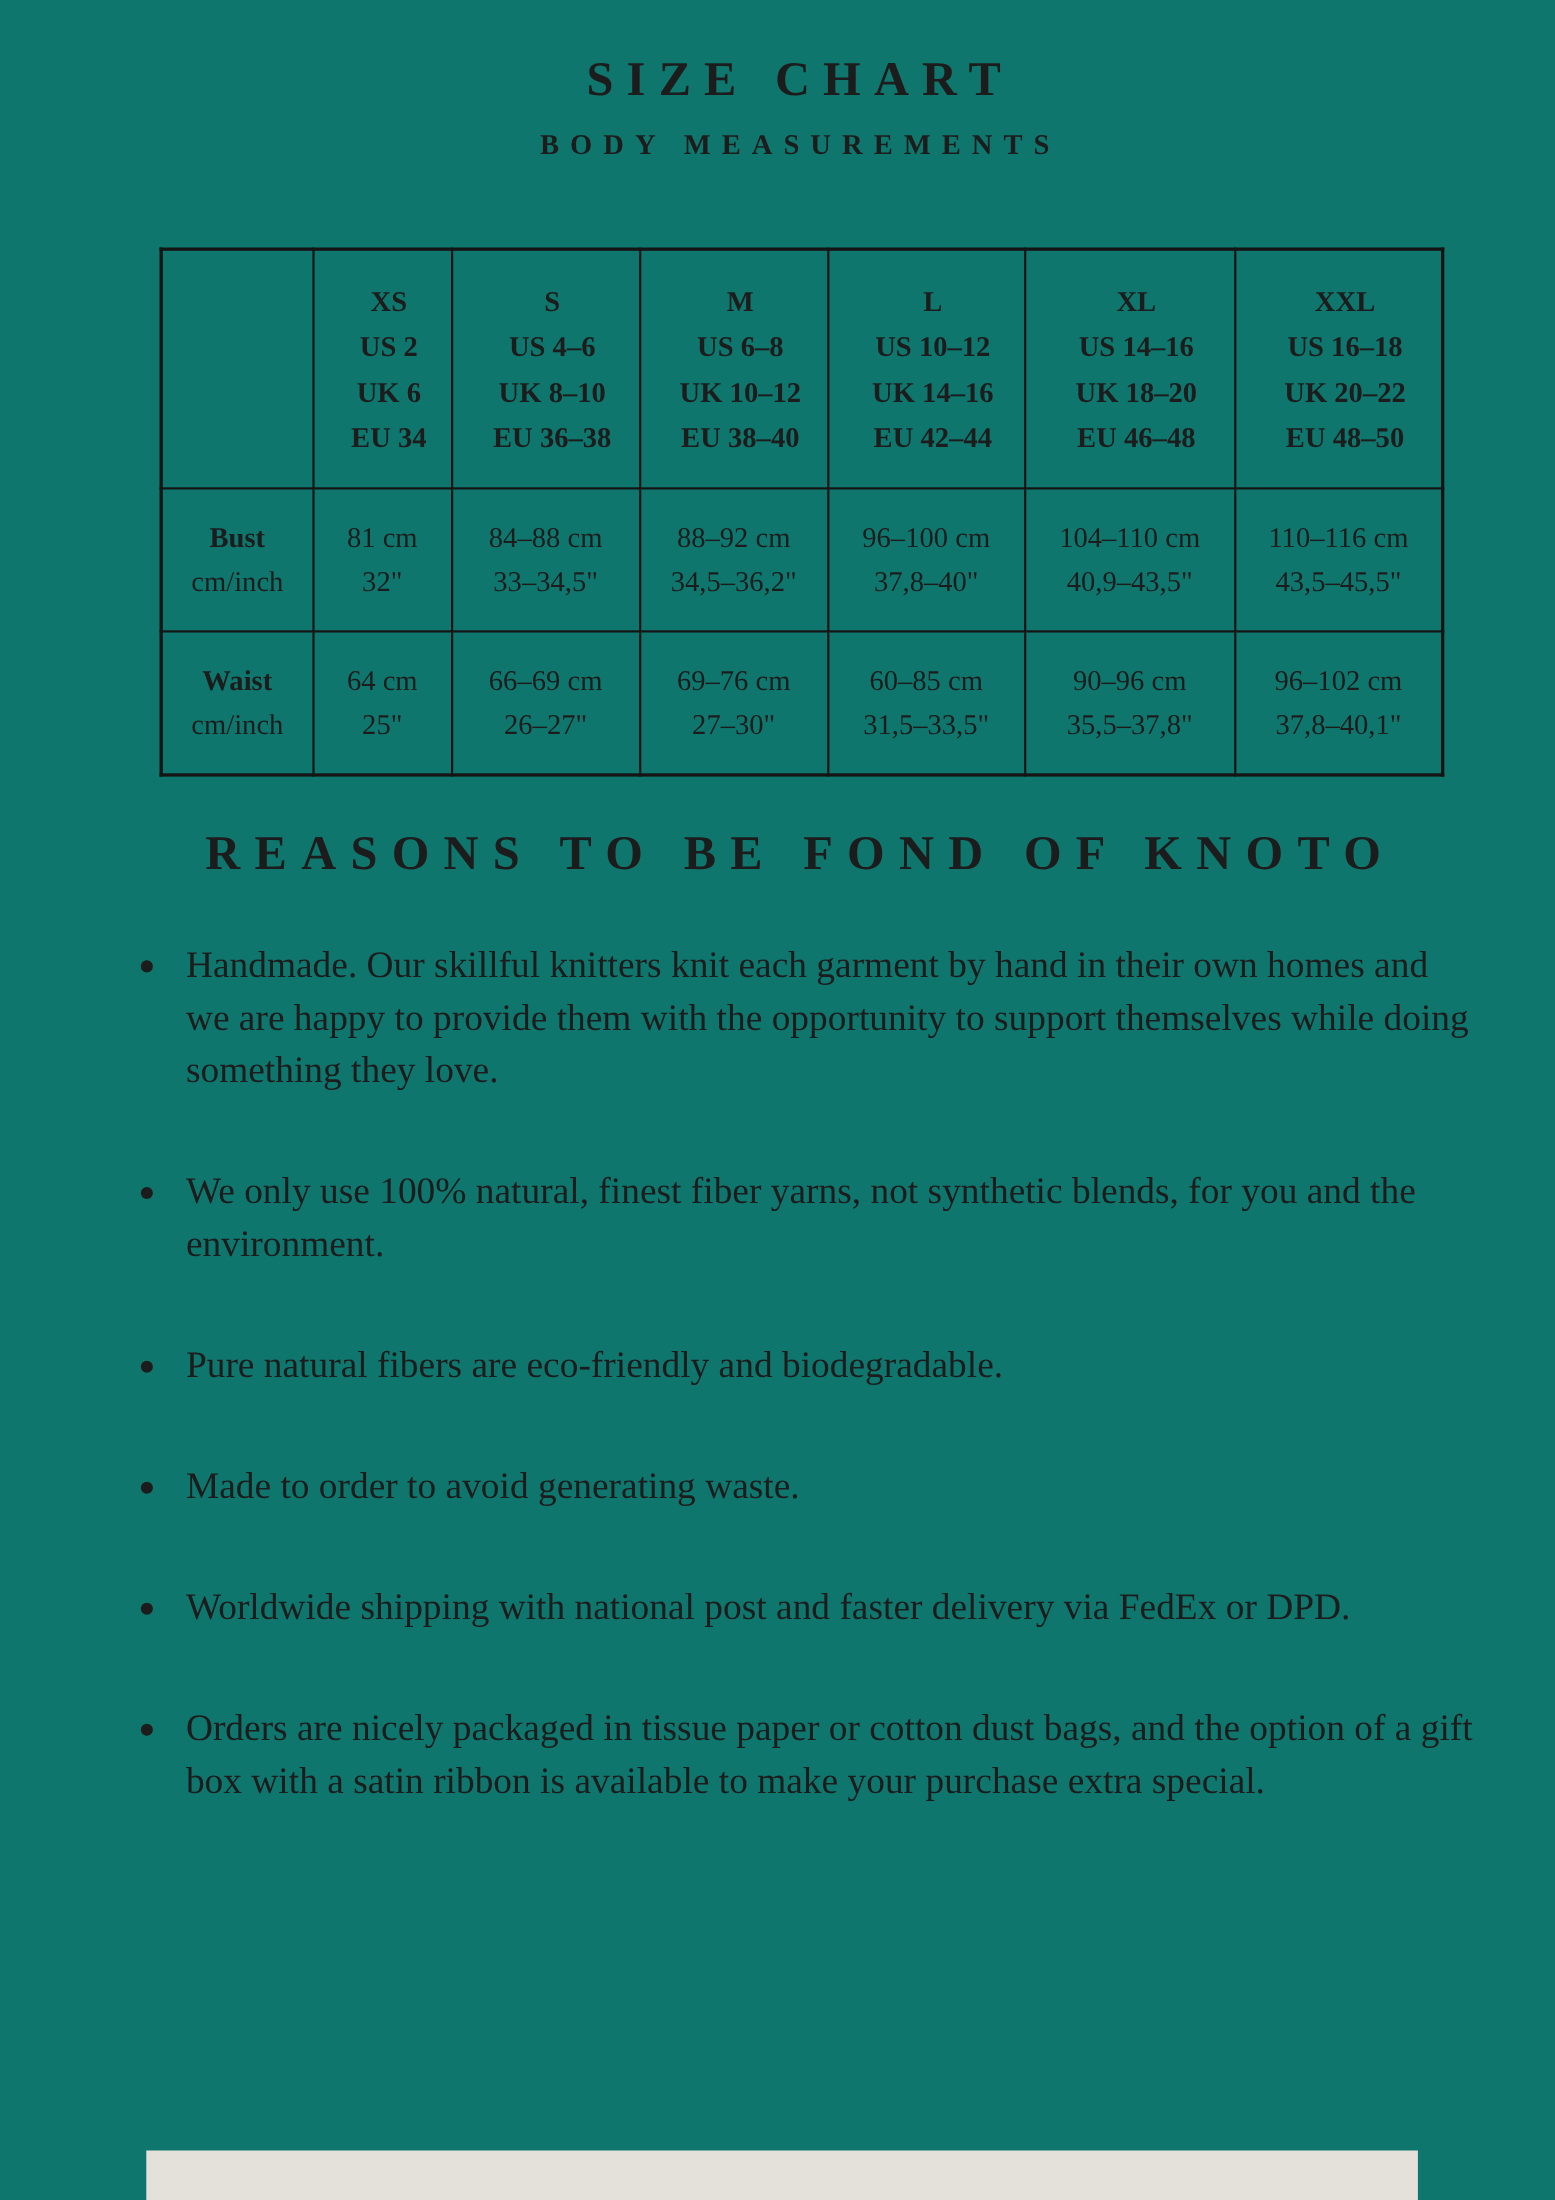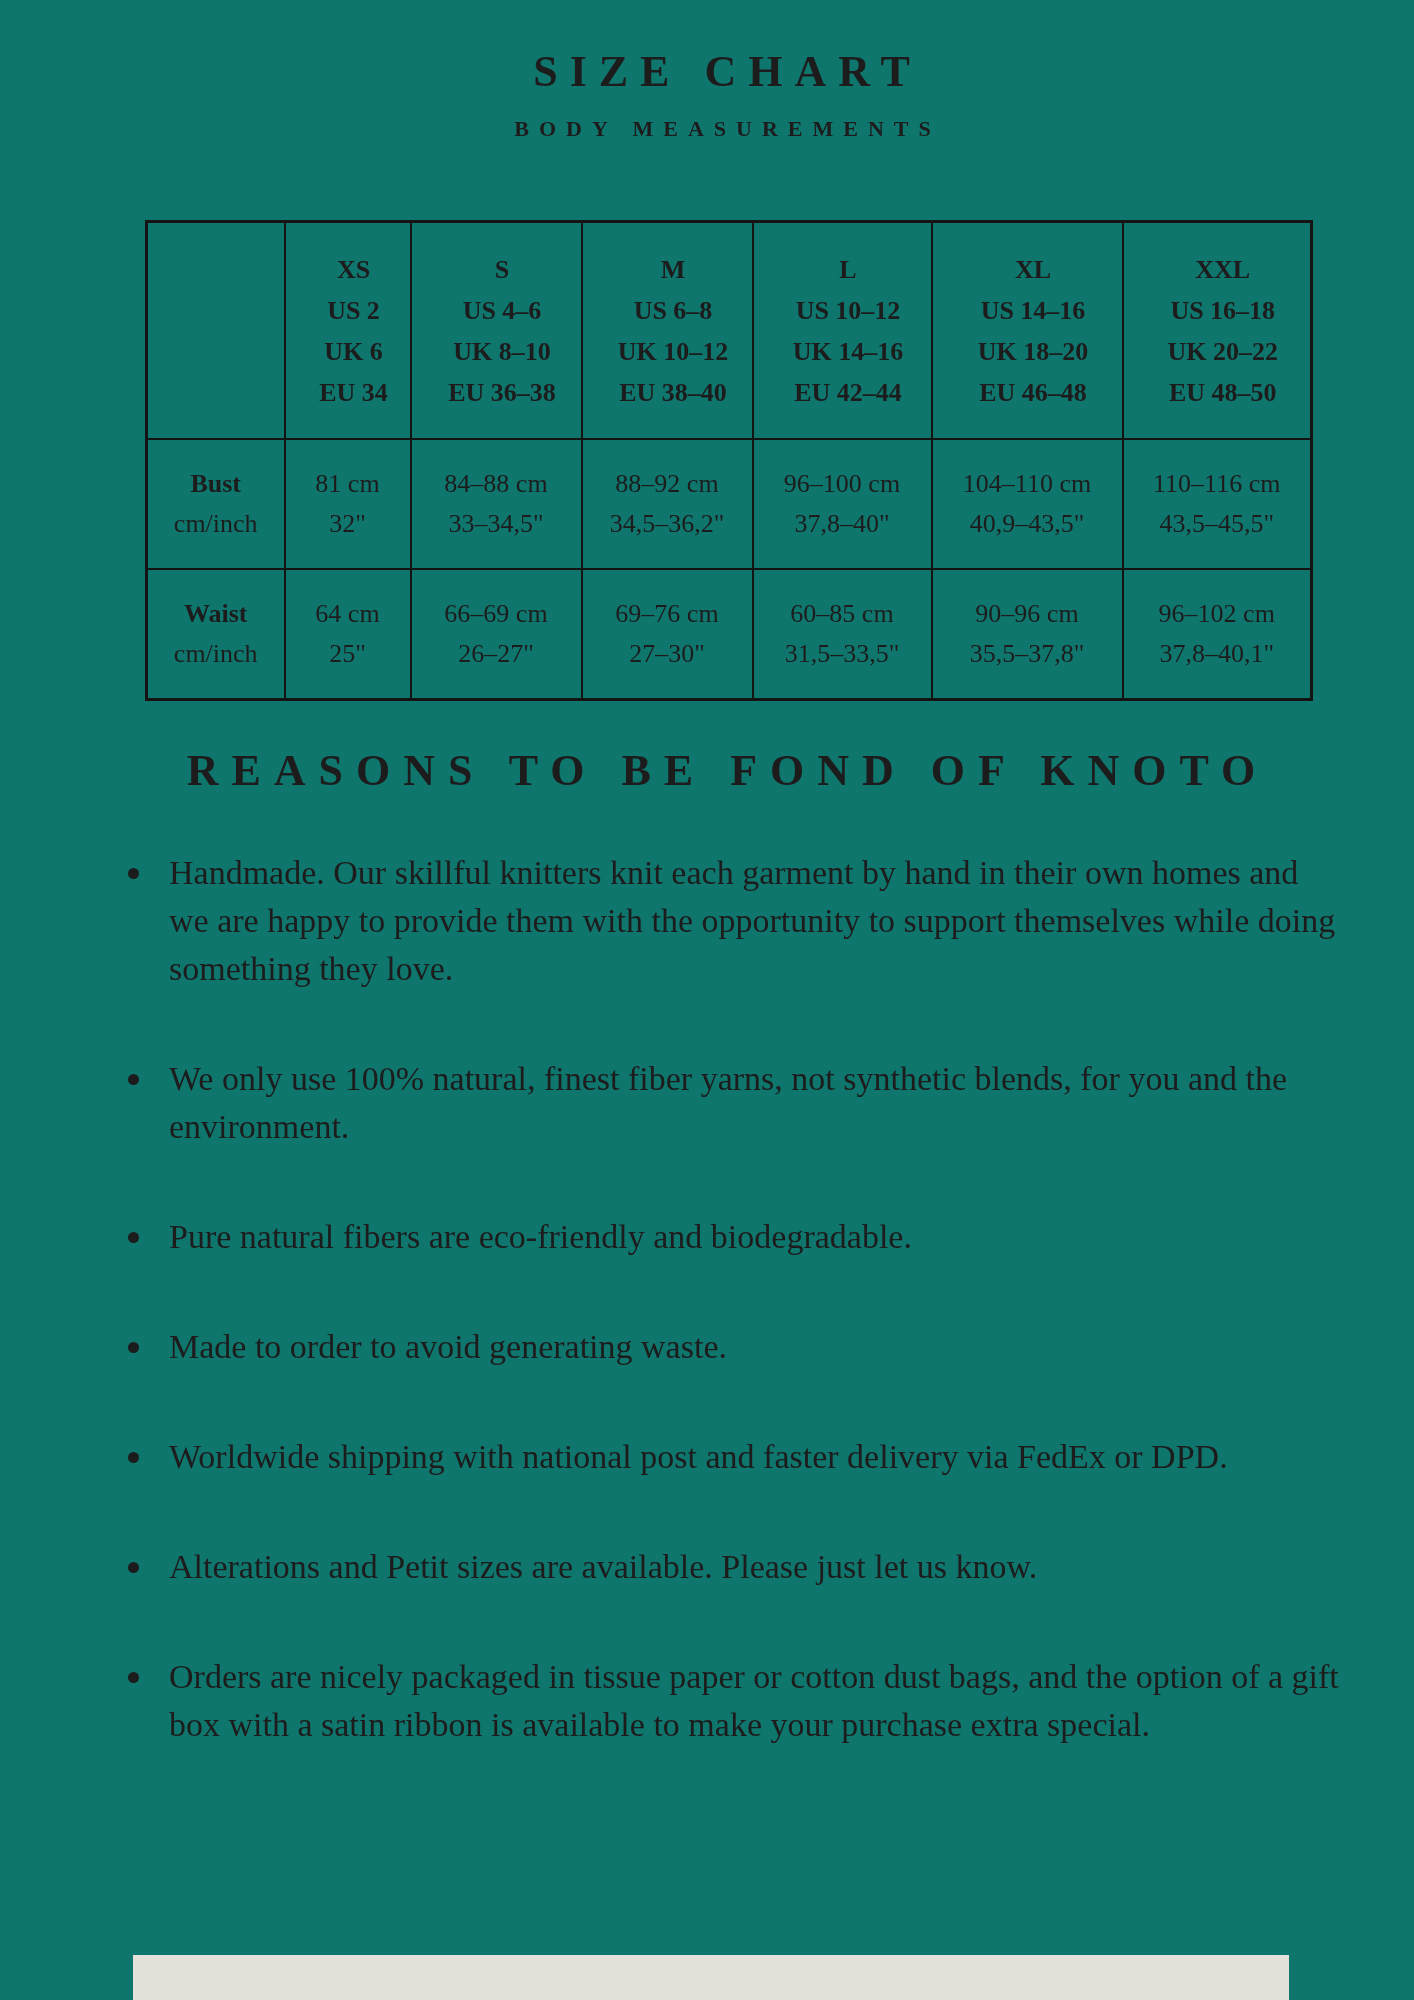--- a/index.html
+++ b/index.html
@@ -17,21 +17,21 @@
   .title {
     margin: 0; padding-top: 50px;
     text-align: center;
     font-size: 44px; line-height: 1;
     font-weight: 700;
     letter-spacing: 12px;
   }
   .subtitle {
     margin: 22px 0 0 0;
     text-align: center;
-    font-size: 22px; line-height: 1.2;
+    font-size: 26px; line-height: 1.2;
     font-weight: 700;
     letter-spacing: 10px;
   }
 
   table.size-table {
     margin-top: 78px;
     width: 1165px;
     border-collapse: collapse;
     table-layout: fixed;
     border: 3px solid #141414;
@@ -226,22 +226,18 @@
     <div class="reason">
       <span class="dot"></span>
       <span class="reason-text">Made to order to avoid generating waste.</span>
     </div>
     <div class="reason">
       <span class="dot"></span>
       <span class="reason-text">Worldwide shipping with national post and faster delivery via FedEx or DPD.</span>
     </div>
     <div class="reason">
       <span class="dot"></span>
-      <span class="reason-text">Alterations and Petit sizes are available. Please just let us know.</span>
-    </div>
-    <div class="reason">
-      <span class="dot"></span>
       <span class="reason-text">Orders are nicely packaged in tissue paper or cotton dust bags, and the option of a gift box with a satin ribbon is available to make your purchase extra special.</span>
     </div>
   </div>
 
   <div class="footer-bar"></div>
 </div>
 
 </body></html>

